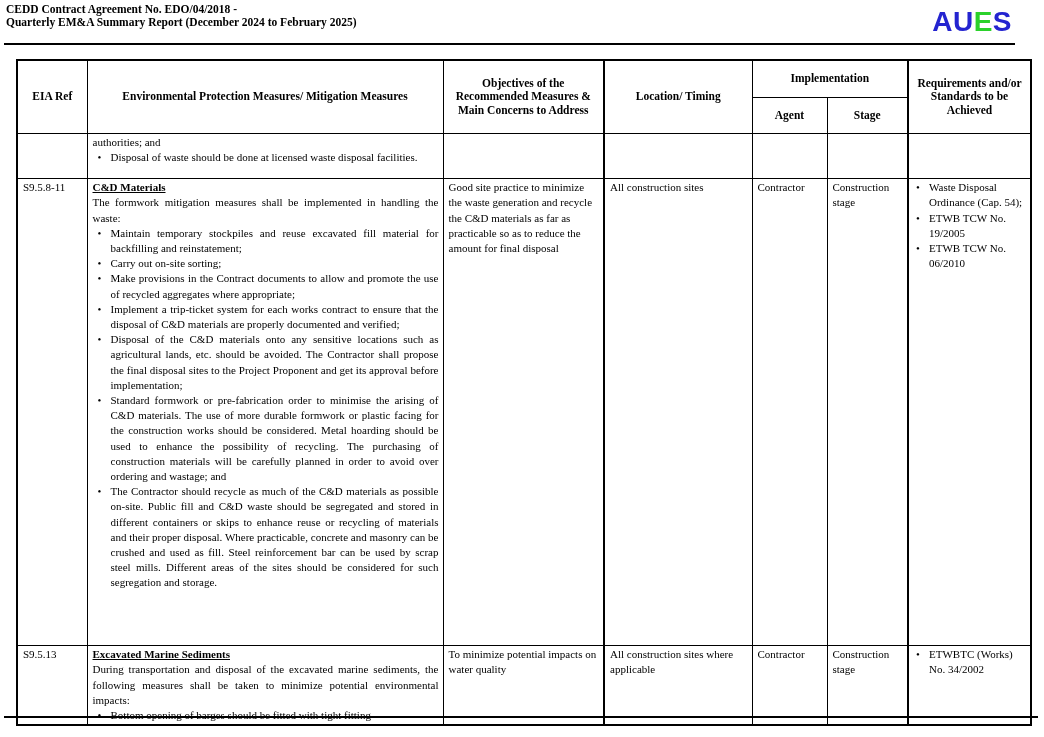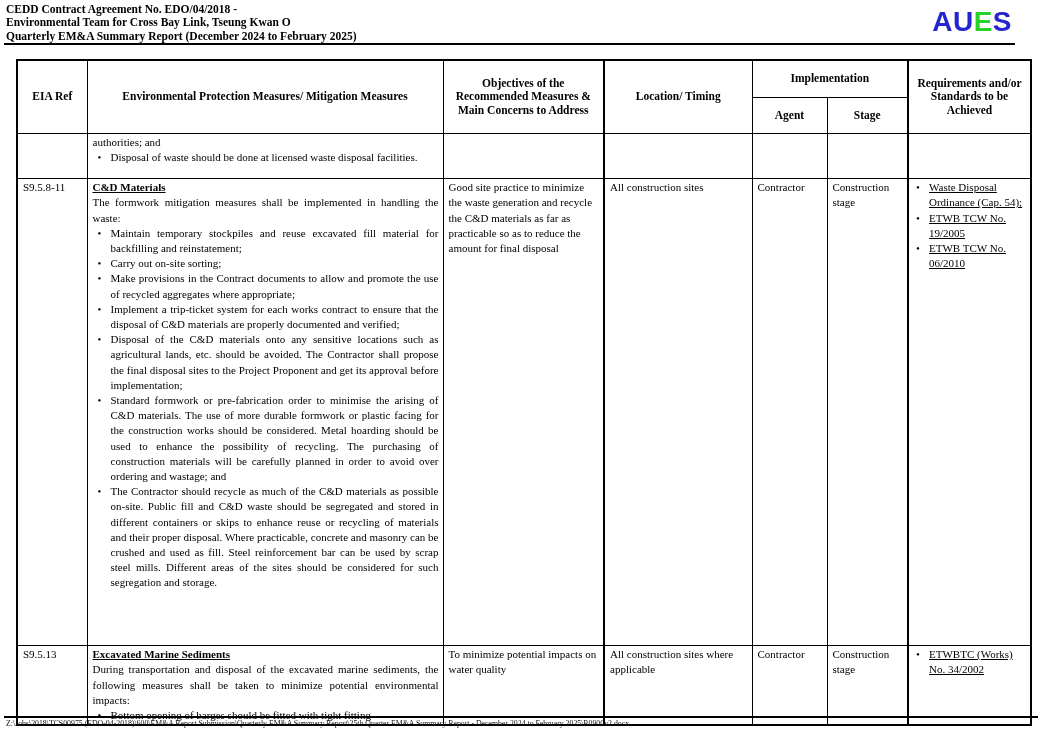--- a/index.html
+++ b/index.html
@@ -42,38 +42,37 @@
   tr.hr1 { height:21px; }
   tr.hr2 { height:30px; }
   tr.r0  { height:45px; }
   tr.r1  { height:467px; }
   tr.r2  { height:78px;border-radius:13px; }
   .eia { padding-top:2px; }
   .mtitle { font-weight:bold; text-decoration:underline; }
   .j { text-align:justify; }
   .bl { position:relative; padding-left:18px; }
   .bl::before { content:"\2022"; position:absolute; left:5px; top:0; }
-  .blr { position:relative; padding-left:15px;text-decoration:underline; }
+  .blr { position:relative; padding-left:15px; }
   .blr::before { content:"\2022"; position:absolute; left:2px; top:0; }
   .cont { padding-left:0; }
   
   .footer-rule { position:absolute; left:4px; top:716px; width:1034px; height:1.5px; background:#000; }
   .footer-text {
     position:absolute; left:6px; top:719px; font-size:7.8px; line-height:9px; color:#111;
     white-space:nowrap;
   }
 </style>
 </head>
 <body>
 
 <div class="page">
 
   <div class="doc-header">
     <div>CEDD Contract Agreement No. EDO/04/2018 -</div>
-    <div>Environmental Team for Cross Bay Link, Tseung Kwan O</div>
     <div>Quarterly EM&amp;A Summary Report (December 2024 to February 2025)</div>
   </div>
 
   <div class="logo"><span class="lb">AU</span><span class="lg">E</span><span class="lb">S</span></div>
 
   <div class="header-rule"></div>
 
   <table class="emtable">
     <colgroup>
       <col style="width:70px">
@@ -150,15 +149,14 @@
         <td>Construction stage</td>
         <td class="tl">
           <div class="blr">ETWBTC (Works) No. 34/2002</div>
         </td>
       </tr>
 
     </tbody>
   </table>
 
   <div class="footer-rule"></div>
-  <div class="footer-text">Z:\Jobs\2018\TCS00975 (EDO-04-2018)\600\EM&amp;A Report Submission\Quarterly EM&amp;A Summary Report\25th Quarter EM&amp;A Summary Report - December 2024 to February 2025\R0900v2.docx</div>
 
 </div>
 
 </body></html>

